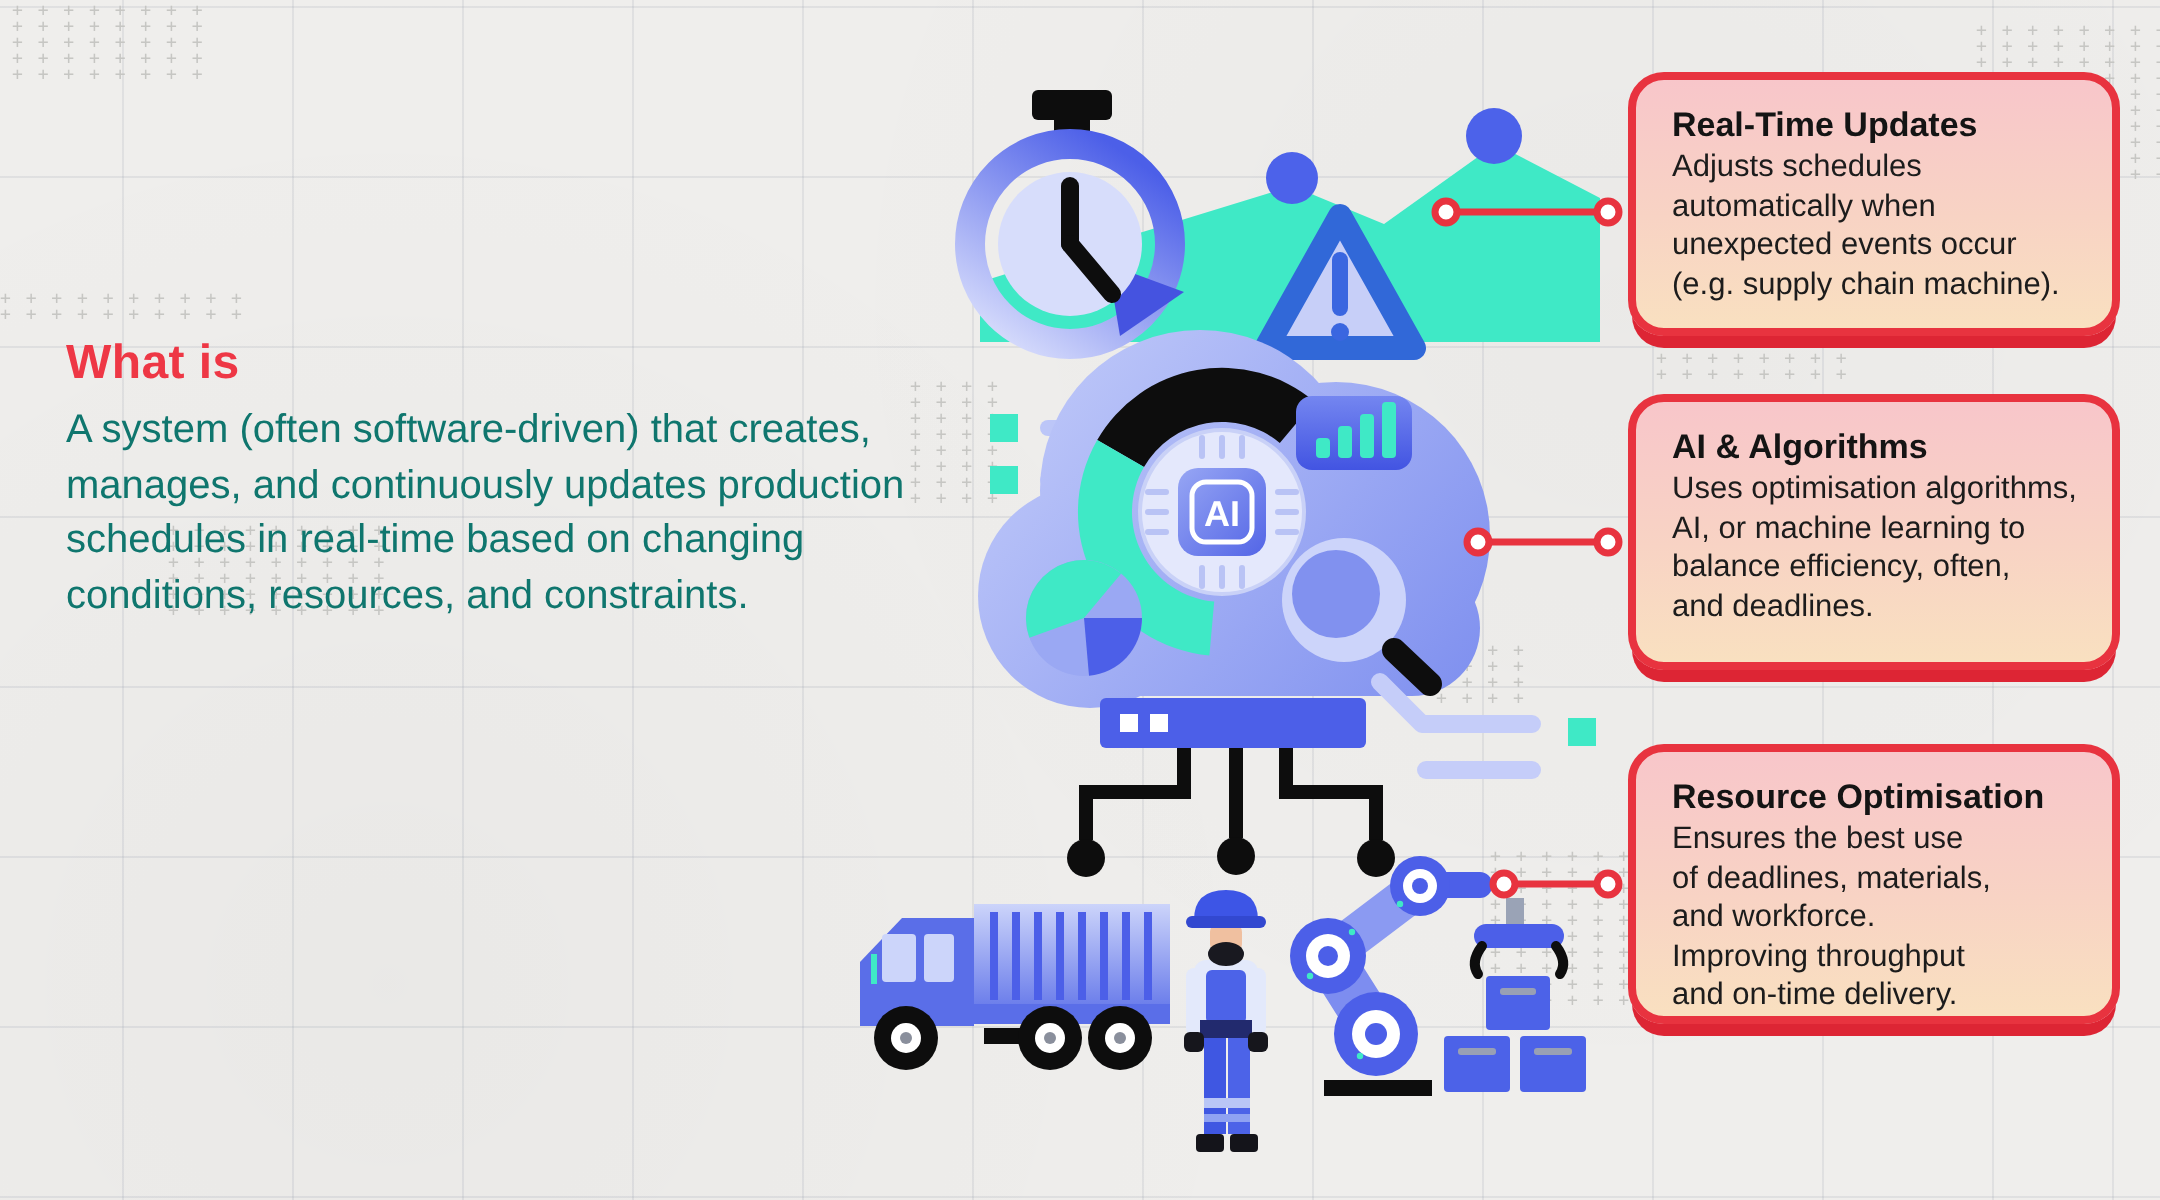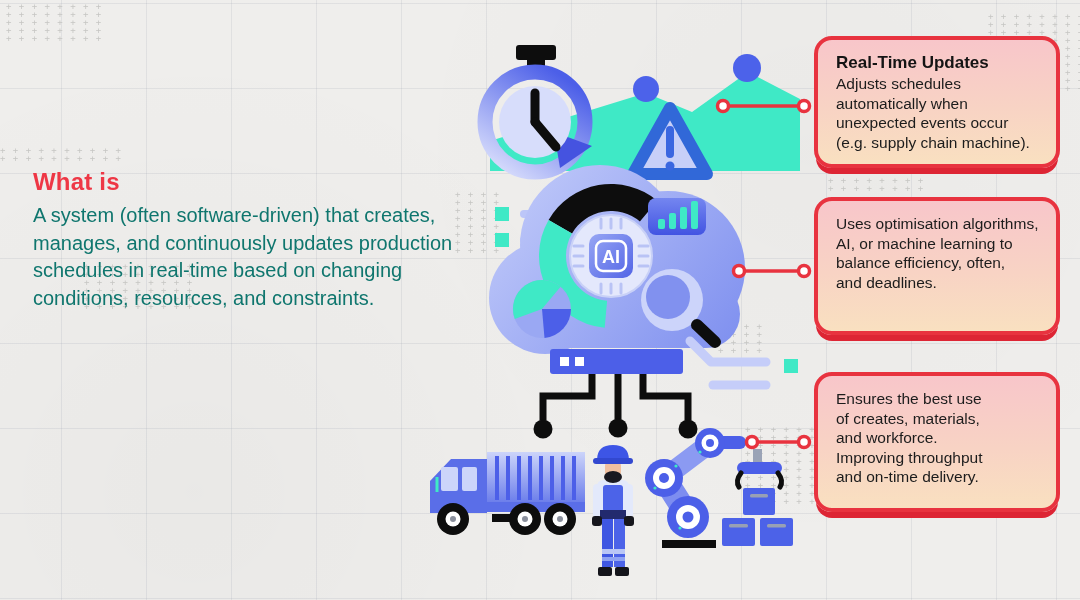--- a/index.html
+++ b/index.html
@@ -114,28 +114,30 @@
 </div>
 
 <div class="card" id="card-1">
   <div class="card-title">Real-Time Updates</div>
   <div class="card-body">Adjusts schedules
 automatically when
 unexpected events occur
 (e.g. supply chain machine).</div>
 </div>
 <div class="card" id="card-2">
+  <div class="card-title">AI &amp; Algorithms</div>
   <div class="card-body">Uses optimisation algorithms,
 AI, or machine learning to
 balance efficiency, often,
 and deadlines.</div>
 </div>
 <div class="card" id="card-3">
+  <div class="card-title">Resource Optimisation</div>
   <div class="card-body">Ensures the best use
-of creates, materials,
+of deadlines, materials,
 and workforce.
 Improving throughput
 and on-time delivery.</div>
 </div>
 
 <svg class="illu" width="400" height="580" viewBox="420 10 400 580">
   <defs>
     <linearGradient id="gradCloud" x1="540" y1="180" x2="740" y2="350" gradientUnits="userSpaceOnUse">
       <stop offset="0" stop-color="#bac4f8"></stop>
         <stop offset="1" stop-color="#7e8fef"></stop>

